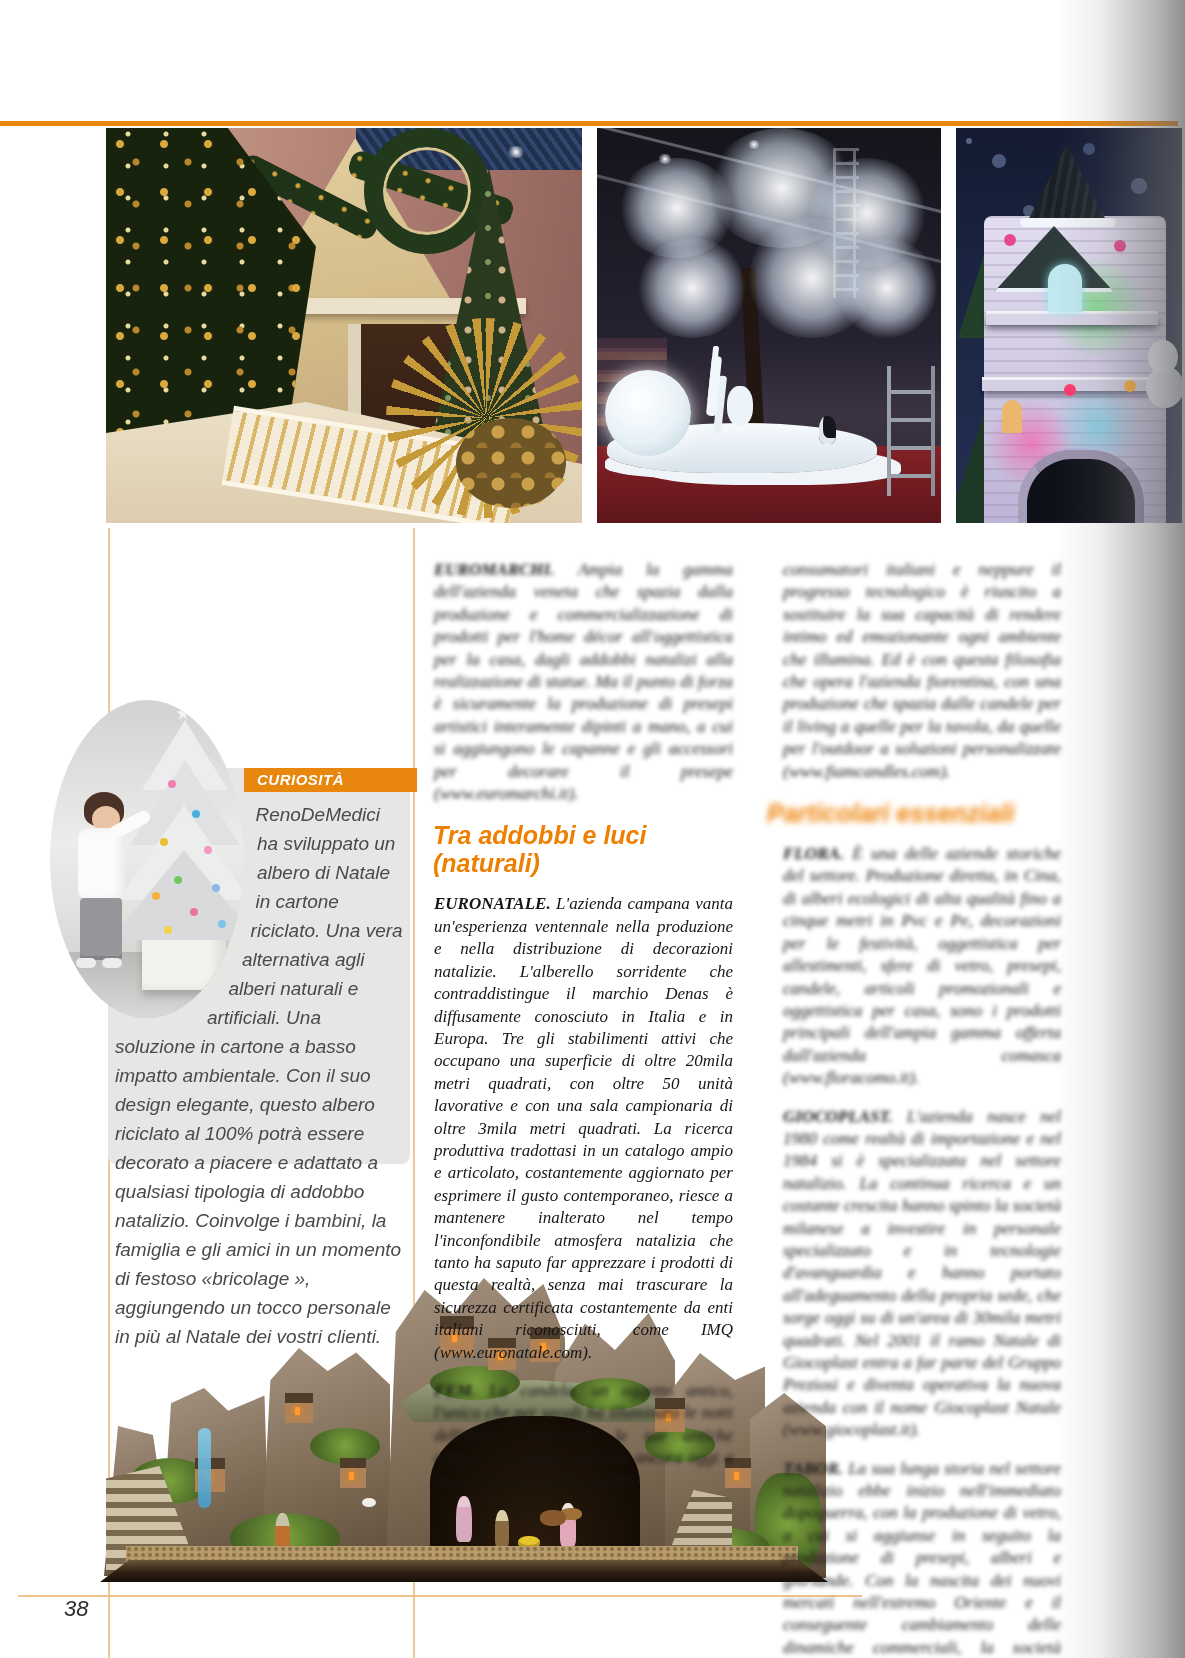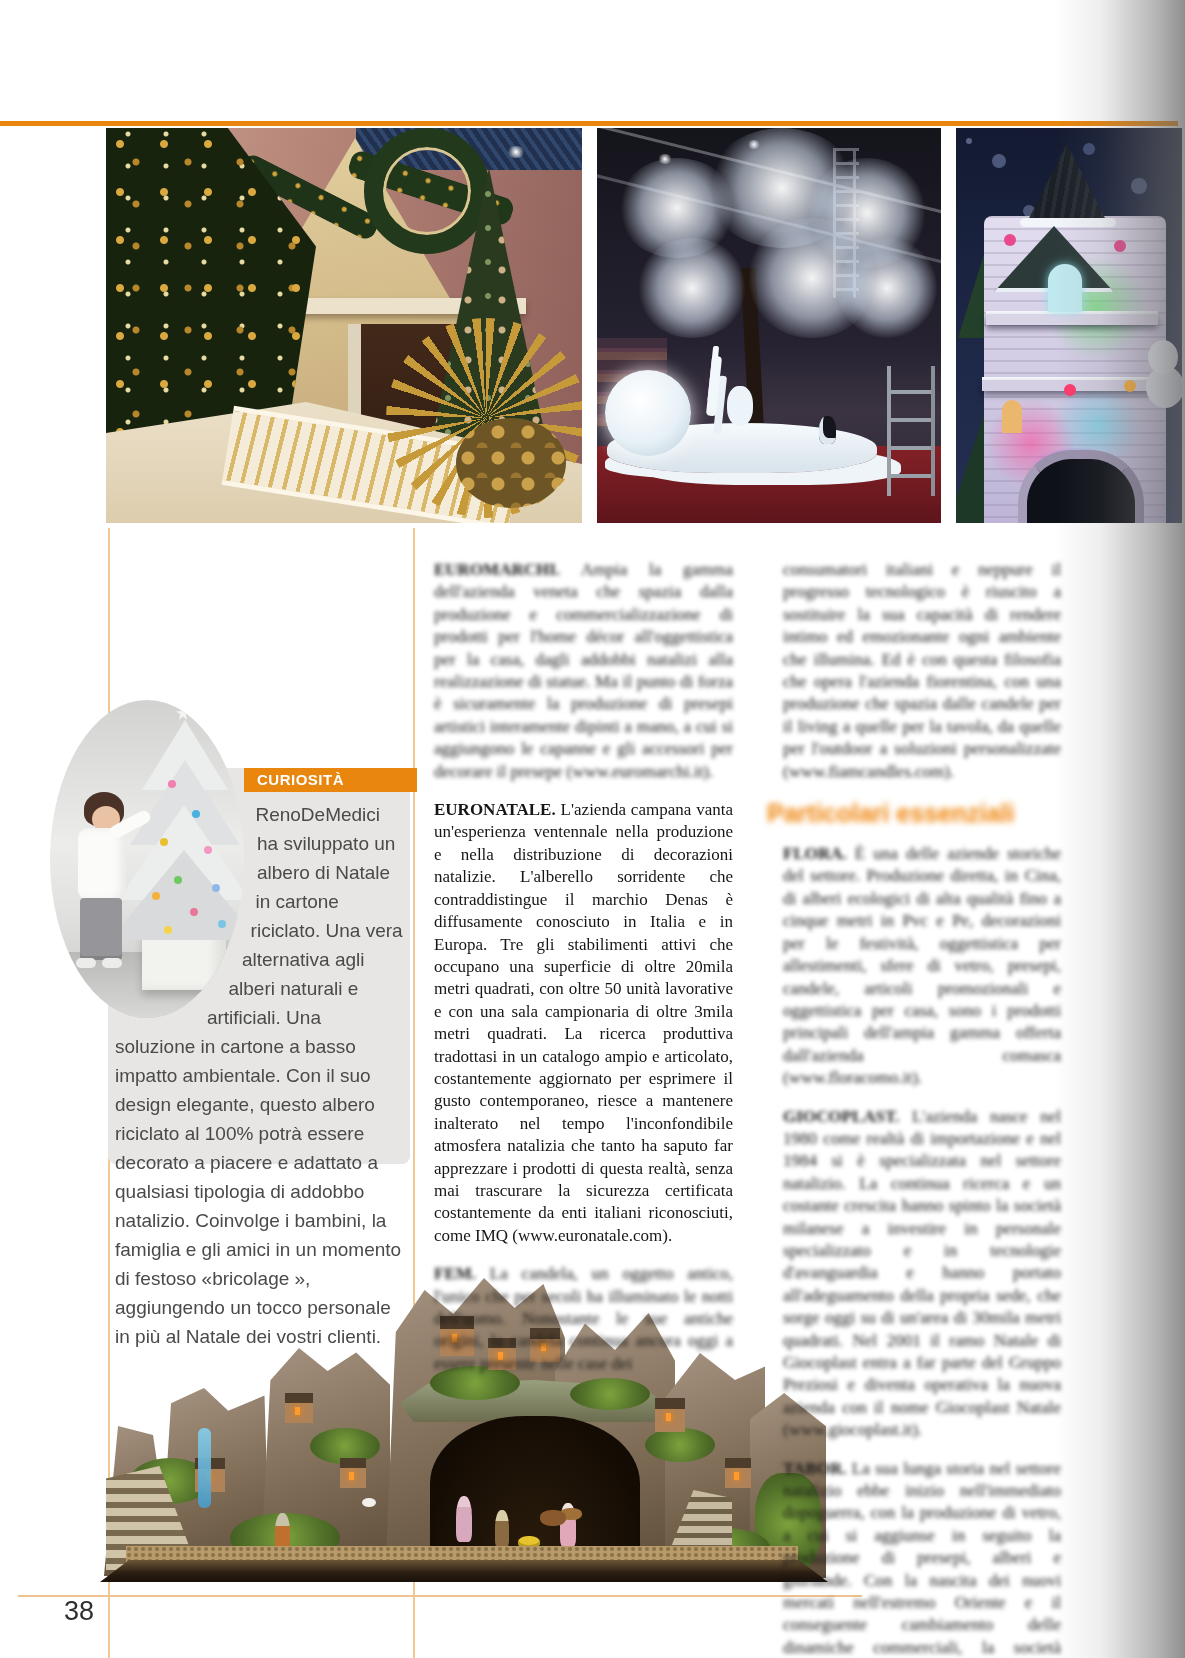--- a/index.html
+++ b/index.html
@@ -1,17 +1,17 @@
 <!DOCTYPE html>
 <html><head>
 <meta charset="utf-8">
 <style>
   html,body{margin:0;padding:0;background:#ffffff;}
   #page{position:relative;width:1185px;height:1658px;background:#fff;overflow:hidden;
-        font-family:"Liberation Serif","DejaVu Serif",serif;}
+        font-family:"Liberation Serif","DejaVu Serif",serif;font-style:italic;}
 
   
   #edge-shade{position:absolute;left:1055px;top:0;width:130px;height:1658px;z-index:50;pointer-events:none;
     background:linear-gradient(to right, rgba(120,120,120,0) 0%, rgba(118,118,118,0.12) 35%,
                rgba(108,108,108,0.5) 78%, rgba(100,100,100,0.72) 100%);}
 
   
   #top-rule{position:absolute;left:0;top:121px;width:1178px;height:5px;background:#E8860E;z-index:0;}
   .hairline-v{position:absolute;top:528px;width:2px;height:1130px;background:#F2C892;z-index:1;}
   .hairline-h{position:absolute;left:18px;top:1595px;width:844px;height:2px;background:#F0C28E;z-index:1;}
@@ -61,21 +61,21 @@
 
   
   #bokeh{position:absolute;left:10px;top:10px;width:6px;height:6px;border-radius:50%;background:rgba(190,205,255,.4);
      box-shadow:30px 20px 0 4px rgba(180,200,255,.35),120px 8px 0 3px rgba(160,185,255,.3),
      170px 45px 0 5px rgba(190,205,255,.3),60px 70px 0 3px rgba(200,215,255,.3),
      150px 120px 0 4px rgba(160,185,255,.28),185px 200px 0 4px rgba(180,200,255,.3),
      20px 180px 0 3px rgba(200,215,255,.25),175px 300px 0 5px rgba(170,190,255,.3),
      10px 320px 0 3px rgba(190,205,255,.25),95px 355px 0 3px rgba(180,200,255,.2);}
 
   #page-num{position:absolute;left:64px;top:1596px;z-index:4;font-family:"Liberation Sans",sans-serif;
-     font-size:27px;color:#2e2e2e;}
+     font-size:22px;color:#2e2e2e;}
 </style>
 </head>
 <body>
 
 <div id="page">
 
   <div id="top-rule"></div>
 
   <div class="photo" style="left:106px;width:476px;background:linear-gradient(100deg,#c9a192 0%,#b8887a 35%,#a5756c 65%,#8d5f58 100%);">
     <div class="ovl" style="left:250px;top:0;width:226px;height:42px;background:repeating-linear-gradient(55deg,#20304e 0 5px,#31486e 5px 9px);"></div>
@@ -166,20 +166,21 @@
     <div class="ovl" style="left:34px;top:92px;width:40px;height:34px;border-radius:55% 55% 40% 40%;background:#4a3226;"></div>
     <div class="ovl" style="left:42px;top:106px;width:28px;height:26px;border-radius:50%;background:#e9c3a3;"></div>
     <div class="ovl" style="left:28px;top:128px;width:48px;height:72px;border-radius:10px;background:#fbfbf9;box-shadow:inset -6px 0 8px rgba(0,0,0,.07);"></div>
     <div class="ovl" style="left:58px;top:118px;width:44px;height:13px;border-radius:7px;background:#fbfbf9;transform:rotate(-28deg);"></div>
     <div class="ovl" style="left:30px;top:198px;width:42px;height:62px;background:#96969a;border-radius:4px;box-shadow:inset 0 -4px 0 rgba(0,0,0,.12);"></div>
     <div class="ovl" style="left:26px;top:258px;width:20px;height:10px;border-radius:5px;background:#ececea;box-shadow:26px 0 0 #ececea;"></div>
   </div>
 
   <div id="col2" class="col" style="left:418px;width:331px;">
     <p class="blur2"><span class="lead">EUROMARCHI.</span><span> Ampia la gamma dell'azienda veneta che spazia dalla produzione e commercializzazione di prodotti per l'home décor all'oggettistica per la casa, dagli addobbi natalizi alla realizzazione di statue. Ma il punto di forza è sicuramente la produzione di presepi artistici interamente dipinti a mano, a cui si aggiungono le capanne e gli accessori per decorare il presepe (www.euromarchi.it).</span></p>
+    <h2 class="section">Tra addobbi e luci (naturali)</h2>
     <p><span class="lead">EURONATALE.</span><span> L'azienda campana vanta un'esperienza ventennale nella produzione e nella distribuzione di decorazioni natalizie. L'alberello sorridente che contraddistingue il marchio Denas è diffusamente conosciuto in Italia e in Europa. Tre gli stabilimenti attivi che occupano una superficie di oltre 20mila metri quadrati, con oltre 50 unità lavorative e con una sala campionaria di oltre 3mila metri quadrati.  La ricerca produttiva tradottasi in un catalogo ampio e articolato, costantemente aggiornato per esprimere il gusto contemporaneo, riesce a mantenere inalterato nel tempo l'inconfondibile atmosfera natalizia che tanto ha saputo far apprezzare i prodotti di questa realtà, senza mai trascurare la sicurezza certificata costantemente da enti italiani riconosciuti, come IMQ (www.euronatale.com).</span></p>
     <p class="blur2"><span class="lead">FEM.</span><span> La candela, un oggetto antico, l'unico che per secoli ha illuminato le notti dell'uomo. Nonostante le sue antiche origini, la candela continua ancora oggi a essere presente nelle case dei</span></p>
   </div>
 
   <div id="col3" class="col" style="left:767px;width:310px;">
     <p class="blur2"><span>consumatori italiani e neppure il progresso tecnologico è riuscito a sostituire la sua capacità di rendere intimo ed emozionante ogni ambiente che illumina. Ed è con questa filosofia che opera l'azienda fiorentina, con una produzione che spazia dalle candele per il living a quelle per la tavola, da quelle per l'outdoor a soluzioni personalizzate (www.fiamcandles.com).</span></p>
     <h2 class="section hblur">Particolari essenziali</h2>
     <p class="blur2"><span class="lead">FLORA.</span><span> È una delle aziende storiche del settore. Produzione diretta, in Cina, di alberi ecologici di alta qualità fino a cinque metri in Pvc e Pe, decorazioni per le festività, oggettistica per allestimenti, sfere di vetro, presepi, candele, articoli promozionali e oggettistica per casa, sono i prodotti principali dell'ampia gamma offerta dall'azienda comasca (www.floracomo.it).</span></p>
     <p class="blur2"><span class="lead">GIOCOPLAST.</span><span> L'azienda nasce nel 1980 come realtà di importazione e nel 1984 si è specializzata nel settore natalizio. La continua ricerca e un costante crescita hanno spinto la società milanese a investire in personale specializzato e in tecnologie d'avanguardia e hanno portato all'adeguamento della propria sede, che sorge oggi su di un'area di 30mila metri quadrati. Nel 2001 il ramo Natale di Giocoplast entra a far parte del Gruppo Preziosi e diventa operativa la nuova azienda con il nome Giocoplast Natale (www.giocoplast.it).</span></p>
     <p class="blur2"><span class="lead">TABOR.</span><span> La sua lunga storia nel settore natalizio ebbe inizio nell'immediato dopoguerra, con la produzione di vetro, a cui si aggiunse in seguito la produzione di presepi, alberi e ghirlande. Con la nascita dei nuovi mercati nell'estremo Oriente e il conseguente cambiamento delle dinamiche commerciali, la società comasca ha puntato i suoi obiettivi sull'importazione diretta già dai primi anni Ottanta, aumentando la gamma dei prodotti offerti (www.taborglit.com).</span></p>

